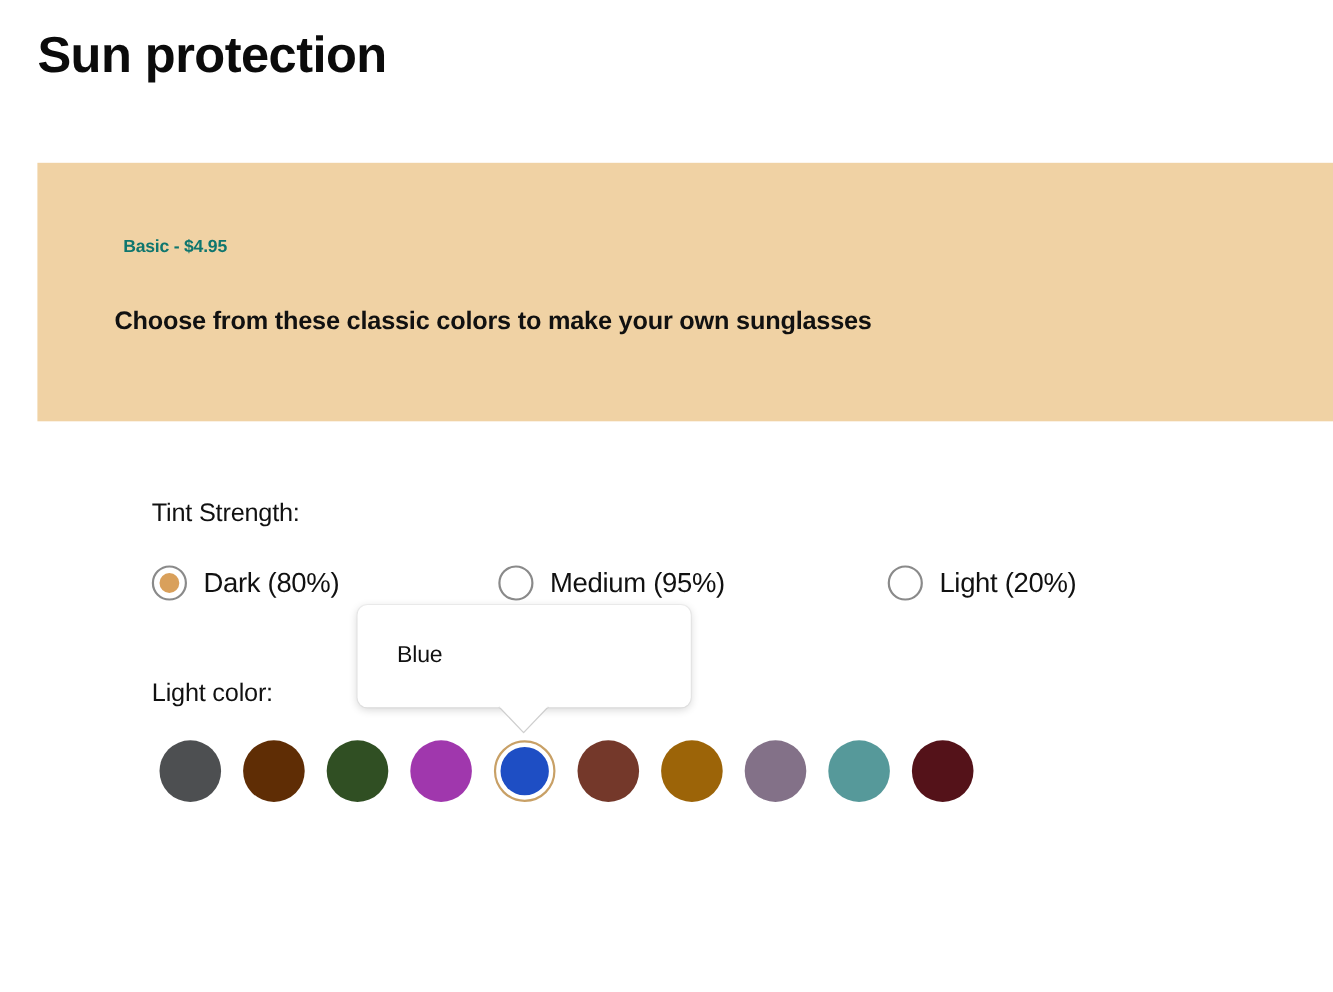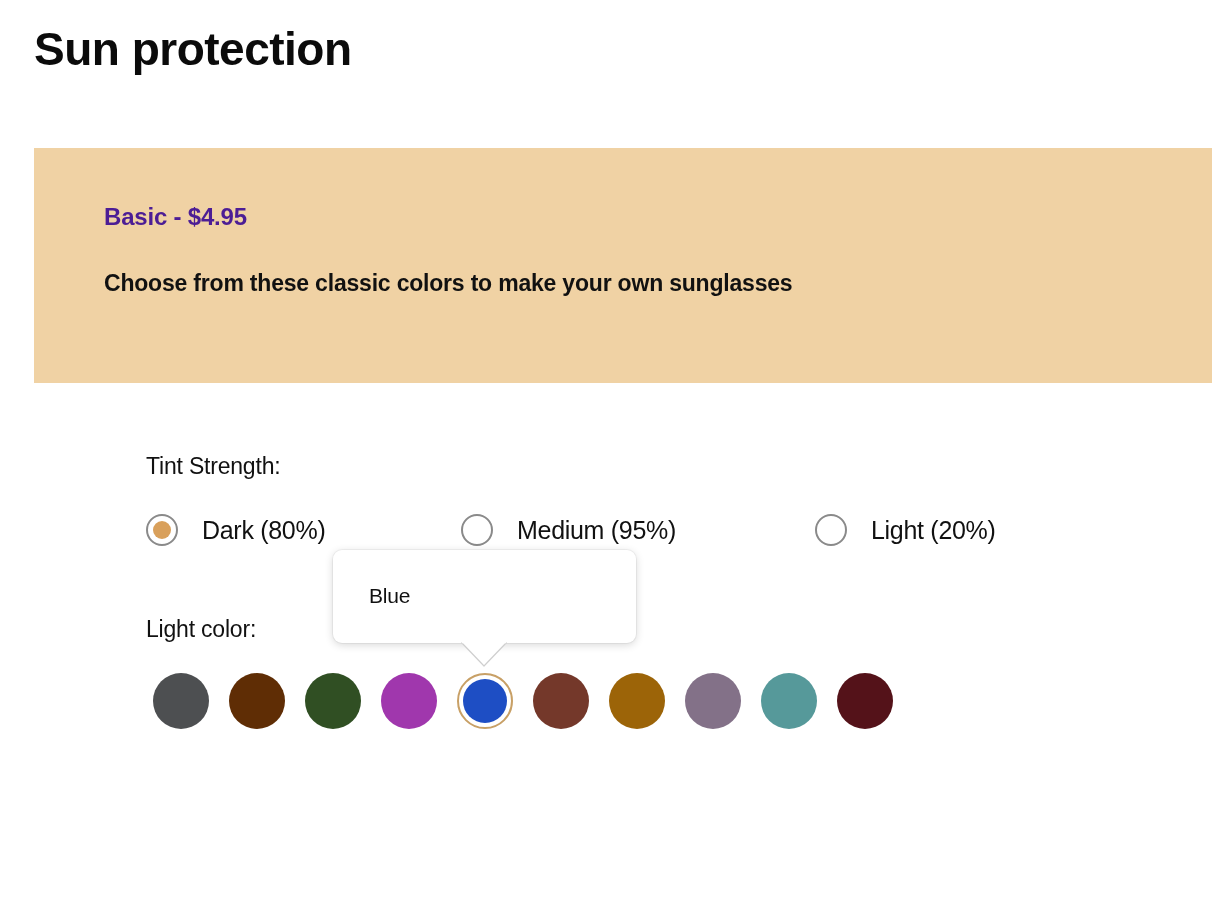--- a/index.html
+++ b/index.html
@@ -37,42 +37,42 @@
     position: absolute;
     left: 34px;
     top: 148px;
     width: 1178px;
     height: 235px;
     background: #f0d2a4;
     box-sizing: border-box;
     padding: 54px 0 0 70px;
   }
   .plan-name {
-    font-size: 24px;
+    font-size: 16px;
     line-height: 30px;
     font-weight: 700;
-    color: #4c1d95;
-    margin: 0;
+    color: #0f766e;
+    margin: 8px;
     letter-spacing: -0.2px;
     white-space: nowrap;
   }
   .plan-desc {
     font-size: 23px;
     line-height: 30px;
     font-weight: 700;
     color: #111111;
     margin: 36px 0 0 0;
     letter-spacing: -0.2px;
     white-space: nowrap;
   }
 
   
   .form-area {
     position: absolute;
-    left: 12px;
+    left: 4px;
     top: 0;
     width: 984px;
     height: 902px;
     pointer-events: none;
   }
   .form-area > * { pointer-events: auto; }
 
   .field-label {
     position: absolute;
     font-size: 23px;
@@ -93,21 +93,20 @@
     height: 40px;
   }
   .radio-option {
     position: absolute;
     top: 0;
     display: flex;
     align-items: center;
     height: 40px;
     cursor: pointer;
     white-space: nowrap;
-    gap: 9px;
   }
   .radio-option.opt-0 { left: 0px; }
   .radio-option.opt-1 { left: 315px; }
   .radio-option.opt-2 { left: 669px; }
 
   .radio-mark {
     width: 32px;
     height: 32px;
     border-radius: 50%;
     border: 2px solid #8a8a8a;

